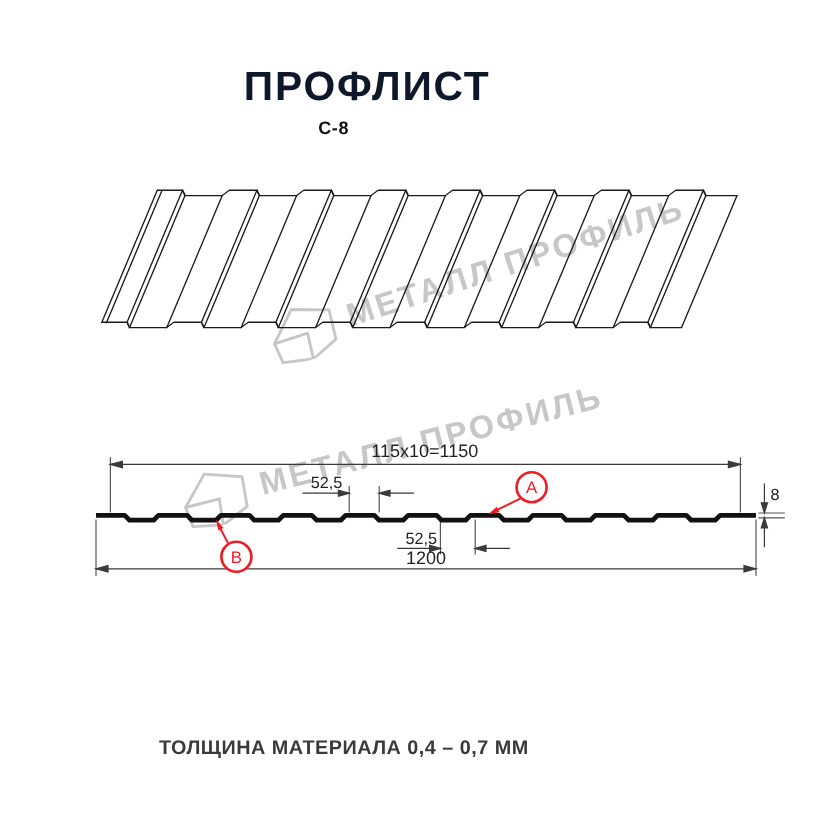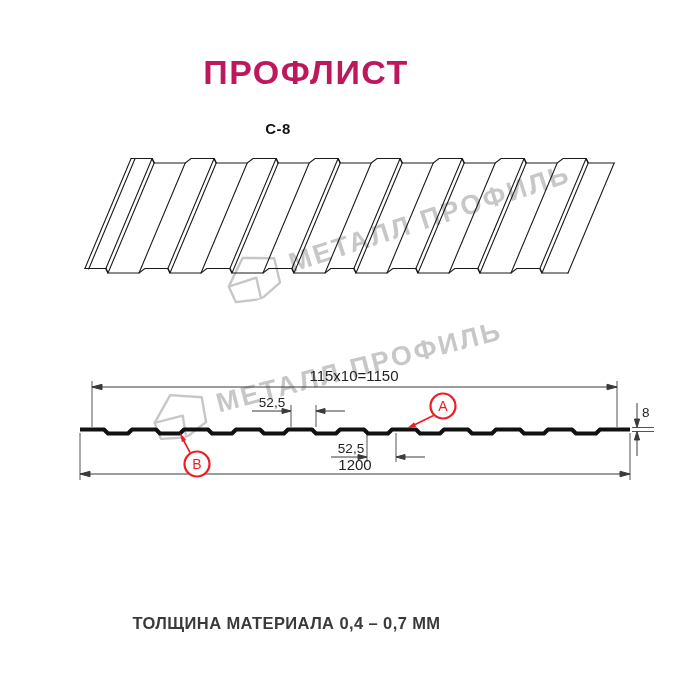--- a/index.html
+++ b/index.html
@@ -2,25 +2,25 @@
 <html><head>
 <meta charset="utf-8">
 <style>
   html,body{margin:0;padding:0;background:#fff;}
   .page{
     position:relative;width:700px;height:700px;background:#ffffff;overflow:hidden;
     font-family:"Liberation Sans", sans-serif;color:#111;
   }
   .title{
     position:absolute;left:0;top:53px;width:612px;text-align:center;
-    font-size:34px;font-weight:800;letter-spacing:1.5px;color:#be185d;
+    font-size:34px;font-weight:800;letter-spacing:1.5px;color:#0f172a;
   }
   .subtitle{
     position:absolute;left:0;top:99px;width:556px;text-align:center;
-    font-size:15px;font-weight:700;letter-spacing:.5px;color:#111;margin-top:21px;
+    font-size:15px;font-weight:700;letter-spacing:.5px;color:#111;
   }
   .footer-note{
     position:absolute;left:0;top:614px;width:573px;text-align:center;
     font-size:16.5px;font-weight:700;letter-spacing:.4px;color:#3a3a3a;
   }
   .watermark{
     position:absolute;display:flex;align-items:center;gap:7px;
     color:#c7c7c7;white-space:nowrap;pointer-events:none;
   }
   .watermark .wm-text{

